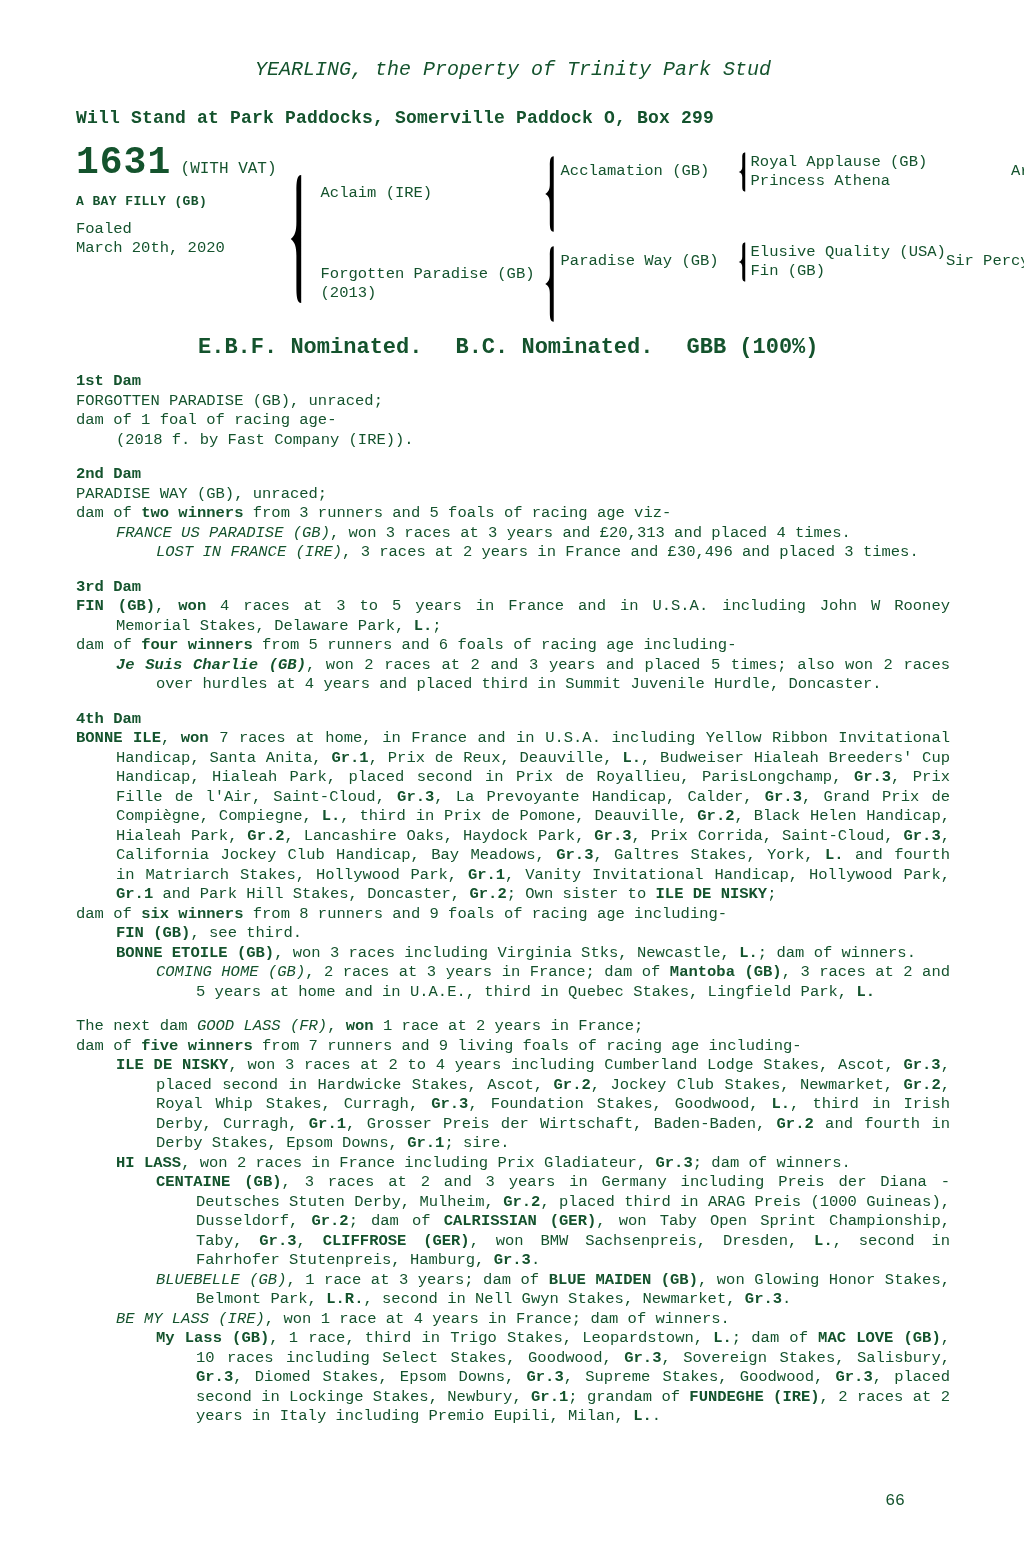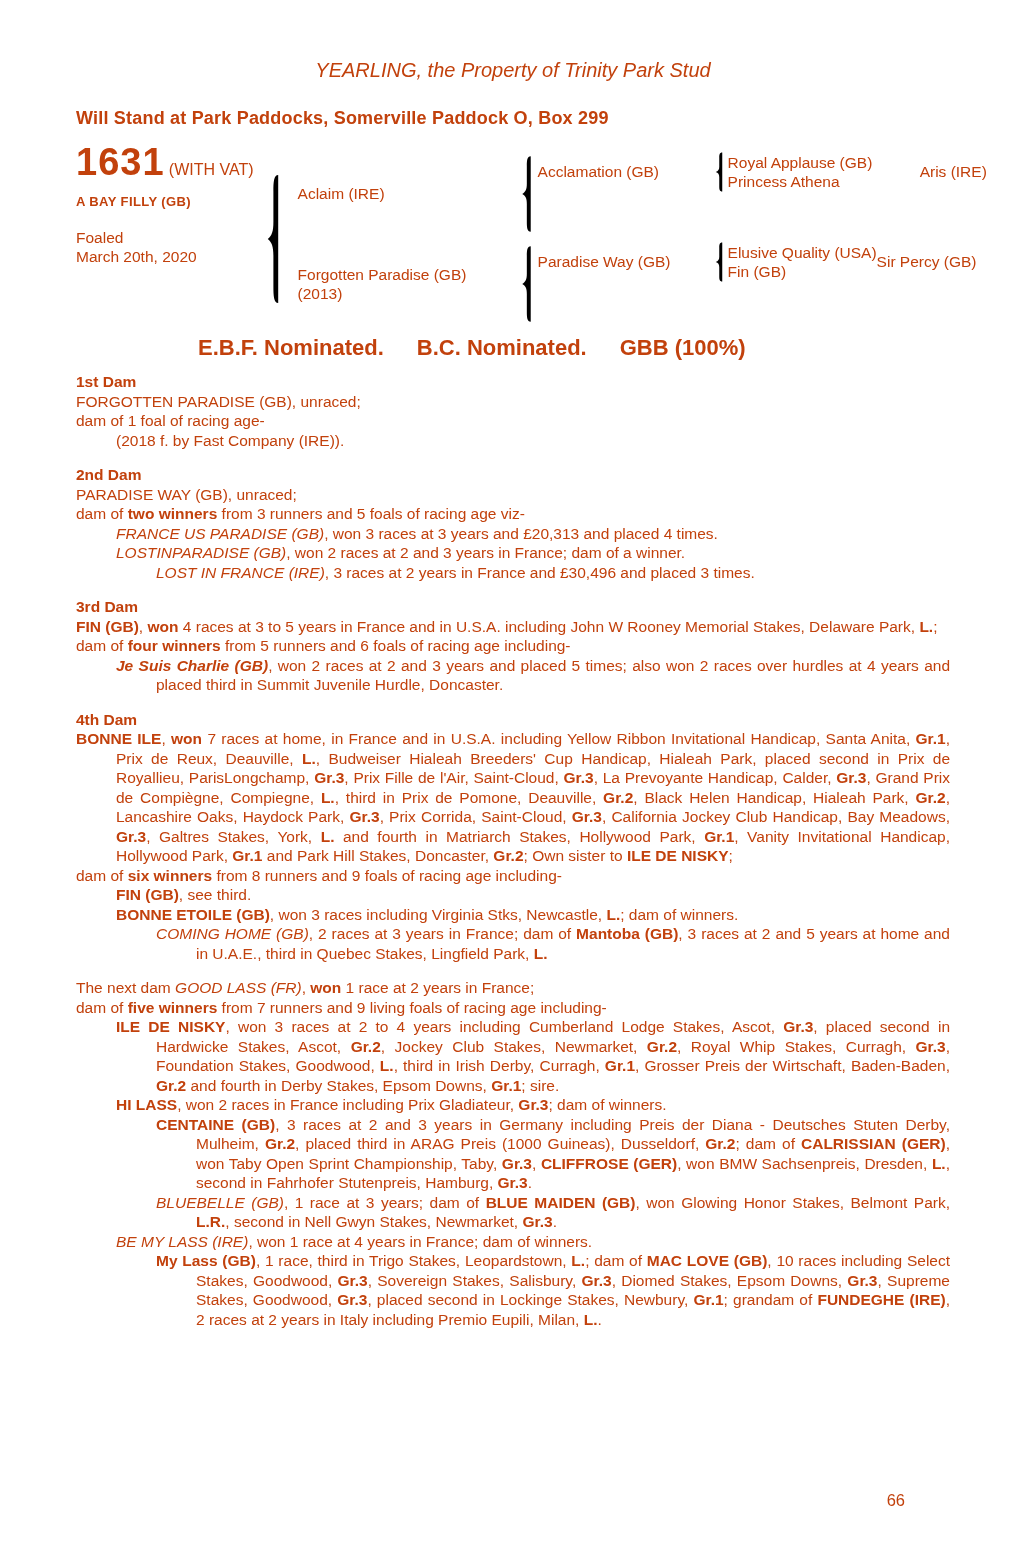--- a/index.html
+++ b/index.html
@@ -1,41 +1,41 @@
 <!DOCTYPE html>
 <html><head>
 <meta charset="utf-8">
 <style>
   html, body { margin: 0; padding: 0; background: #e8e8e8; }
   .page {
     position: relative;
     width: 1024px; height: 1558px;
     margin: 0 auto;
     background: #ffffff;
-    color: #c2410c;
-    font-family: Liberation Sans, sans-serif;
+    color: #14532d;
+    font-family: Liberation Mono, monospace;
     font-size: 15.5px;
     line-height: 19.5px;
     box-sizing: border-box;
     padding: 58px 74px 0 76px;
     overflow: hidden;
   }
 
   
   .prop-line { text-align: center; font-style: italic; font-size: 20px; line-height: 24px; }
   .stand-line { font-weight: bold; font-size: 18px; margin-top: 27px; letter-spacing: 0.2px; }
 
   
   .pedigree { display: flex; align-items: center; margin-top: 24px; height: 172px; gap: 11px; }
   .lot-info { width: 204px; align-self: flex-start; }
   .lot-line { white-space: nowrap; }
   .lot-number { font-size: 38px; font-weight: bold; letter-spacing: 1px; }
   .lot-vat { font-size: 16px; }
   .lot-desc { font-weight: bold; font-size: 13px; margin-top: 13px; letter-spacing: 0.4px; }
-  .lot-foaled { margin-top: 16px; }
+  .lot-foaled { margin-top: 8px; }
 
   .brace-svg { display: block; }
   .b1 { width: 16px; height: 132px; flex: 0 0 16px; }
   .b2 { width: 13px; height: 78px; flex: 0 0 13px; margin-right: 5px; }
   .b3 { width: 10px; height: 40px; flex: 0 0 10px; margin-right: 4px; }
 
   .tree { flex: 1; display: flex; flex-direction: column; gap: 10px; margin-left: 6px; }
   .half { display: flex; align-items: center; height: 80px; }
   .g1cell { width: 222px; line-height: 19px; }
   .pairs { flex: 1; display: flex; flex-direction: row; justify-content: space-between; height: 82px; }
@@ -168,21 +168,20 @@
 
   <div class="body-text">
       <div class="b-heading">1st Dam</div>
       <p class="b-para lvl0"><span>FORGOTTEN PARADISE (GB), unraced;</span></p>
       <p class="b-para lvl0"><span>dam of 1 foal of racing age-</span></p>
       <p class="b-para lvl1"><span>(2018 f. by Fast Company (IRE)).</span></p>
       <div class="b-heading">2nd Dam</div>
       <p class="b-para lvl0"><span>PARADISE WAY (GB), unraced;</span></p>
       <p class="b-para lvl0"><span>dam of </span><span class="rs-b">two winners</span><span> from 3 runners and 5 foals of racing age viz-</span></p>
       <p class="b-para lvl1"><span class="rs-i">FRANCE US PARADISE (GB)</span><span>, won 3 races at 3 years and £20,313 and placed 4 times.</span></p>
-      <p class="b-para lvl1"><span class="rs-i">LOSTINPARADISE (GB)</span><span>, won 2 races at 2 and 3 years in France; dam of a winner.</span></p>
       <p class="b-para lvl2"><span class="rs-i">LOST IN FRANCE (IRE)</span><span>, 3 races at 2 years in France and £30,496 and placed 3 times.</span></p>
       <div class="b-heading">3rd Dam</div>
       <p class="b-para lvl0 just"><span class="rs-b">FIN (GB)</span><span>, </span><span class="rs-b">won</span><span> 4 races at 3 to 5 years in France and in U.S.A. including John W Rooney Memorial Stakes, Delaware Park, </span><span class="rs-b">L.</span><span>;</span></p>
       <p class="b-para lvl0"><span>dam of </span><span class="rs-b">four winners</span><span> from 5 runners and 6 foals of racing age including-</span></p>
       <p class="b-para lvl1 just"><span class="rs-bi">Je Suis Charlie (GB)</span><span>, won 2 races at 2 and 3 years and placed 5 times; also won 2 races over hurdles at 4 years and placed third in Summit Juvenile Hurdle, Doncaster.</span></p>
       <div class="b-heading">4th Dam</div>
       <p class="b-para lvl0 just"><span class="rs-b">BONNE ILE</span><span>, </span><span class="rs-b">won</span><span> 7 races at home, in France and in U.S.A. including Yellow Ribbon Invitational Handicap, Santa Anita, </span><span class="rs-b">Gr.1</span><span>, Prix de Reux, Deauville, </span><span class="rs-b">L.</span><span>, Budweiser Hialeah Breeders' Cup Handicap, Hialeah Park, placed second in Prix de Royallieu, ParisLongchamp, </span><span class="rs-b">Gr.3</span><span>, Prix Fille de l'Air, Saint-Cloud, </span><span class="rs-b">Gr.3</span><span>, La Prevoyante Handicap, Calder, </span><span class="rs-b">Gr.3</span><span>, Grand Prix de Compiègne, Compiegne, </span><span class="rs-b">L.</span><span>, third in Prix de Pomone, Deauville, </span><span class="rs-b">Gr.2</span><span>, Black Helen Handicap, Hialeah Park, </span><span class="rs-b">Gr.2</span><span>, Lancashire Oaks, Haydock Park, </span><span class="rs-b">Gr.3</span><span>, Prix Corrida, Saint-Cloud, </span><span class="rs-b">Gr.3</span><span>, California Jockey Club Handicap, Bay Meadows, </span><span class="rs-b">Gr.3</span><span>, Galtres Stakes, York, </span><span class="rs-b">L.</span><span> and fourth in Matriarch Stakes, Hollywood Park, </span><span class="rs-b">Gr.1</span><span>, Vanity Invitational Handicap, Hollywood Park, </span><span class="rs-b">Gr.1</span><span> and Park Hill Stakes, Doncaster, </span><span class="rs-b">Gr.2</span><span>; Own sister to </span><span class="rs-b">ILE DE NISKY</span><span>;</span></p>
       <p class="b-para lvl0"><span>dam of </span><span class="rs-b">six winners</span><span> from 8 runners and 9 foals of racing age including-</span></p>
       <p class="b-para lvl1"><span class="rs-b">FIN (GB)</span><span>, see third.</span></p>
       <p class="b-para lvl1 just"><span class="rs-b">BONNE ETOILE (GB)</span><span>, won 3 races including Virginia Stks, Newcastle, </span><span class="rs-b">L.</span><span>; dam of winners.</span></p>

